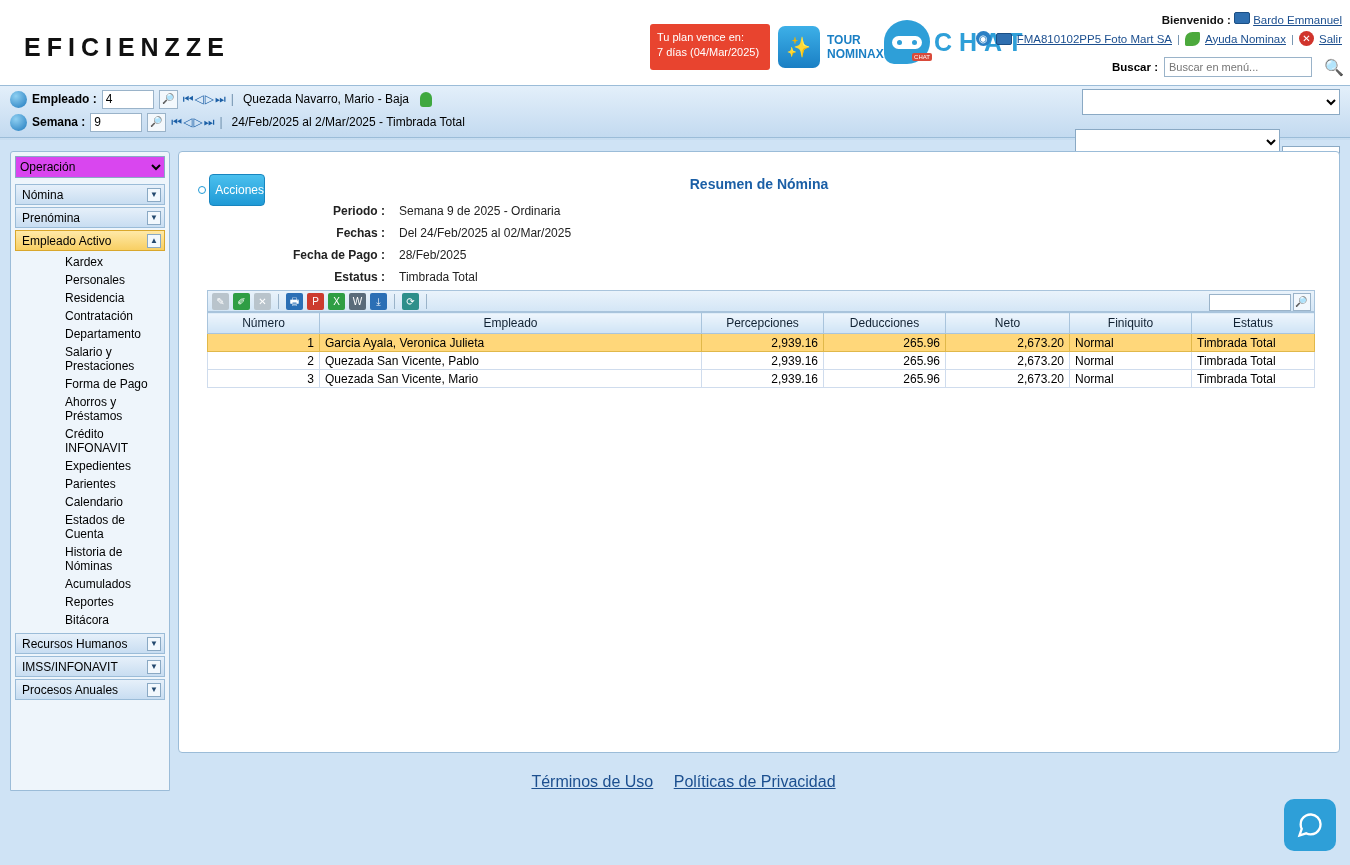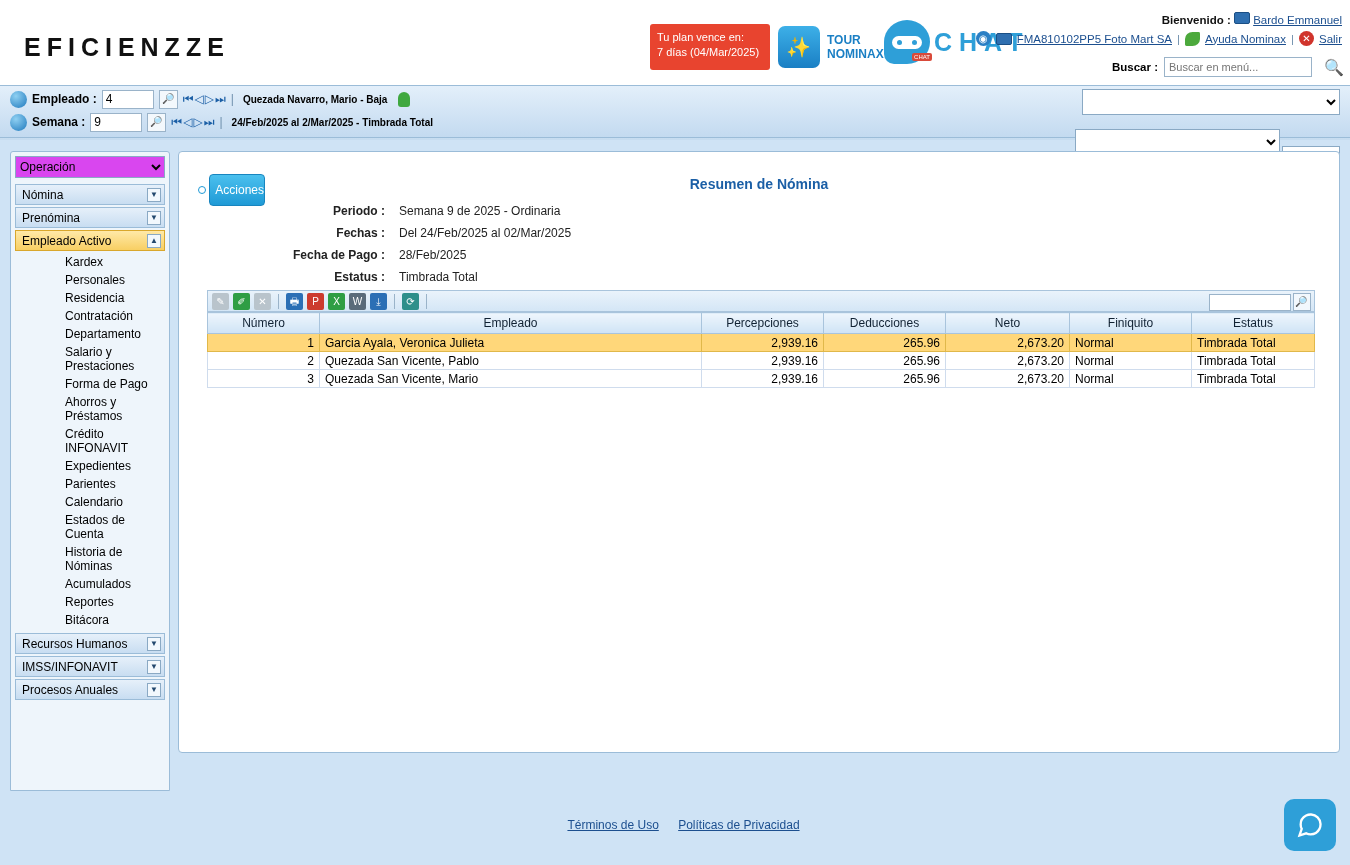--- a/index.html
+++ b/index.html
@@ -134,21 +134,21 @@
   .frow input.num {
     width: 52px; height: 19px; font-size: 12px; border: 1px solid #9ab3c9; padding: 1px 3px;
   }
   .btn-sq {
     width: 19px; height: 19px; border: 1px solid #9ab3c9; background: #f3f8fc;
     font-size: 10px; line-height: 16px; text-align: center; cursor: pointer; color: #1c4f8f;
   }
   .navbtns { display: flex; align-items: center; gap: 1px; color: #1b5fa6; font-size: 12px; }
   .navbtns span { cursor: pointer; }
   .sep { color: #6f90ad; }
-  .frow .desc { font-weight: bold; font-size: 10px; margin-left: 4px; }
+  .frow .desc { font-weight: normal; font-size: 12px; margin-left: 4px; }
   .person-ico {
     display: inline-block; width: 12px; height: 15px; margin-left: 6px;
     background: #3fa83f; border-radius: 6px 6px 3px 3px;
   }
   .right-sel { position: absolute; right: 10px; display: flex; gap: 2px; align-items: center; }
   .right-sel.r1 { top: 3px; }
   .right-sel.r2 { top: 26px; }
   select.sel {
     height: 20px; font-size: 13px; border: 1px solid #8aa9c4; background: #fff;
     padding: 12px 2px;
@@ -268,22 +268,22 @@
   }
   table.grid td {
     border: 1px solid #cfdced;
     height: 18px; padding: 0 5px;
   }
   tr.sel td { background: #ffd77a; border-color: #e0b84a; }
   .ta-r { text-align: right; }
 
   
   .footer-links {
-    position: absolute; top: 680px; left: 0; width: 100%;
-    text-align: center; font-size: 12px; padding-left: 17px;
+    position: absolute; top: 635px; left: 0; width: 100%;
+    text-align: center; font-size: 16px; padding-left: 17px;
   }
   .footer-links a { color: #1c4f8f; text-decoration: underline; margin: 0 8px; }
 
   
   .chat-widget {
     position: absolute; right: 14px; bottom: 14px;
     width: 52px; height: 52px; border-radius: 10px;
     background: #2e9fd8; color: #fff;
     display: flex; align-items: center; justify-content: center;
     cursor: pointer;

